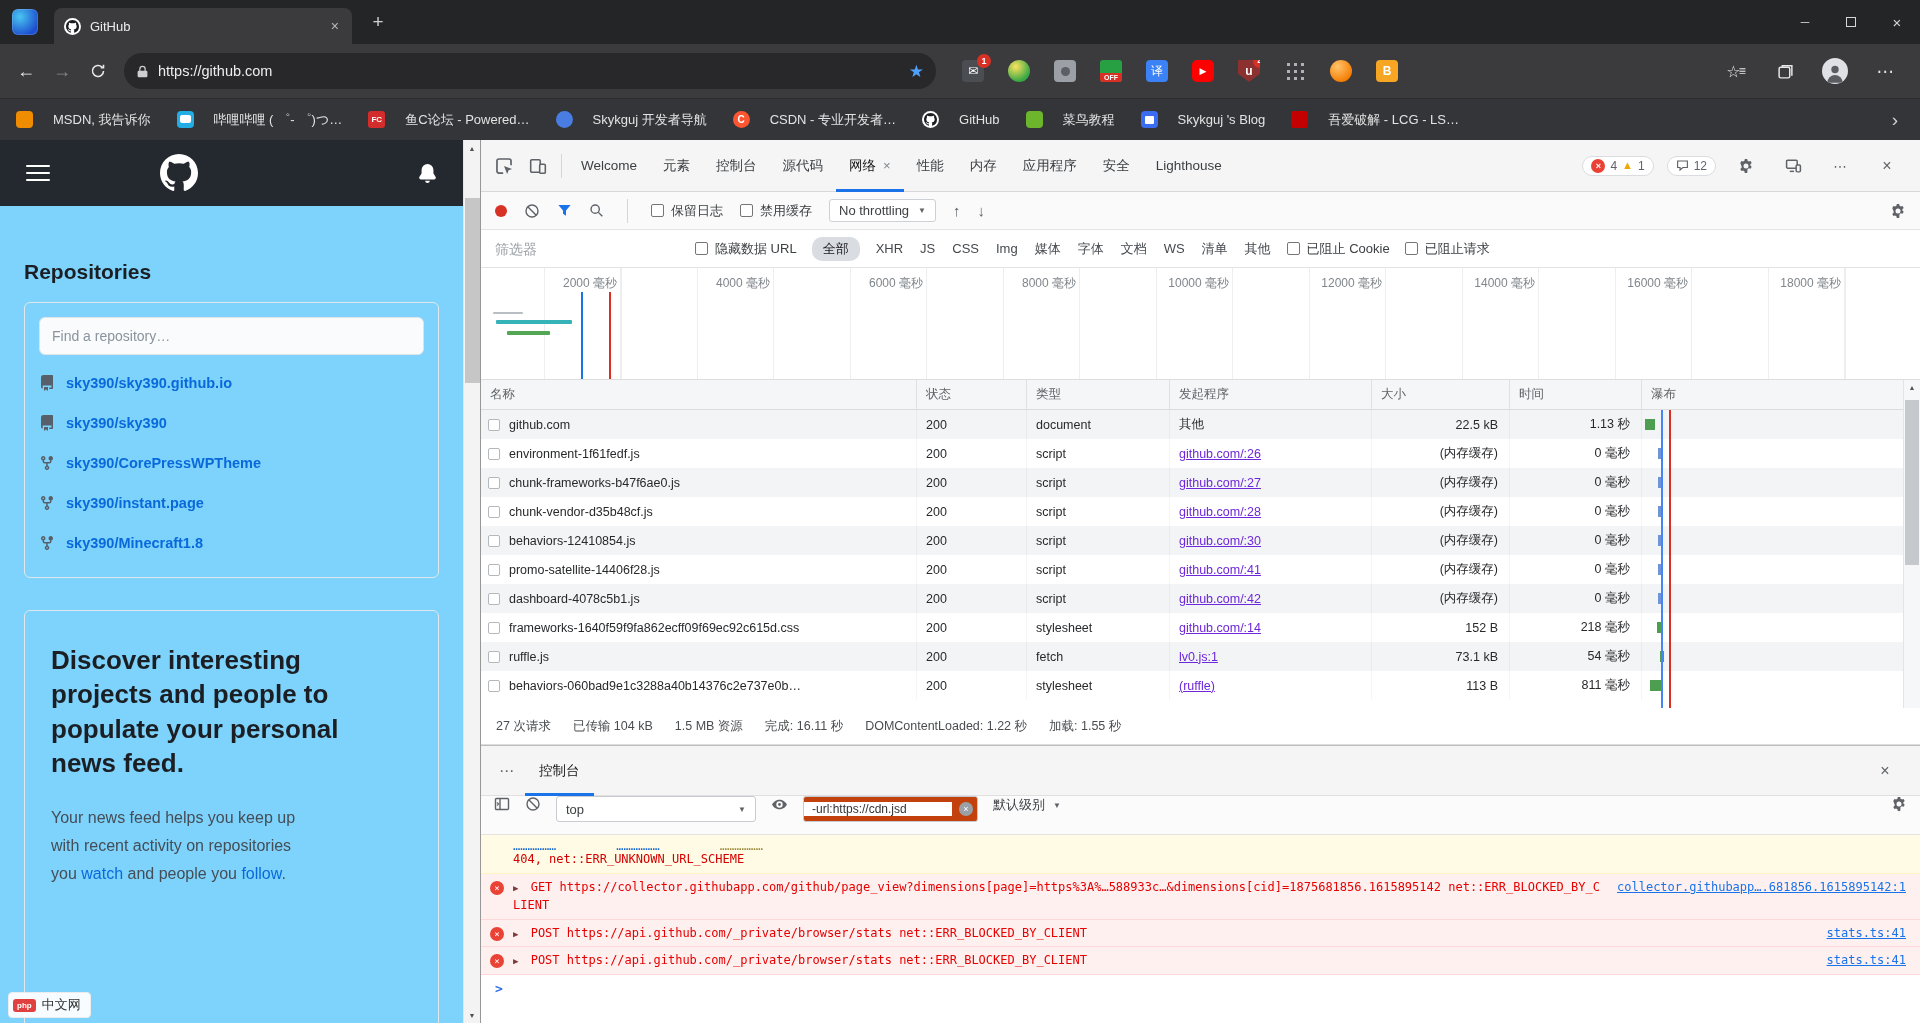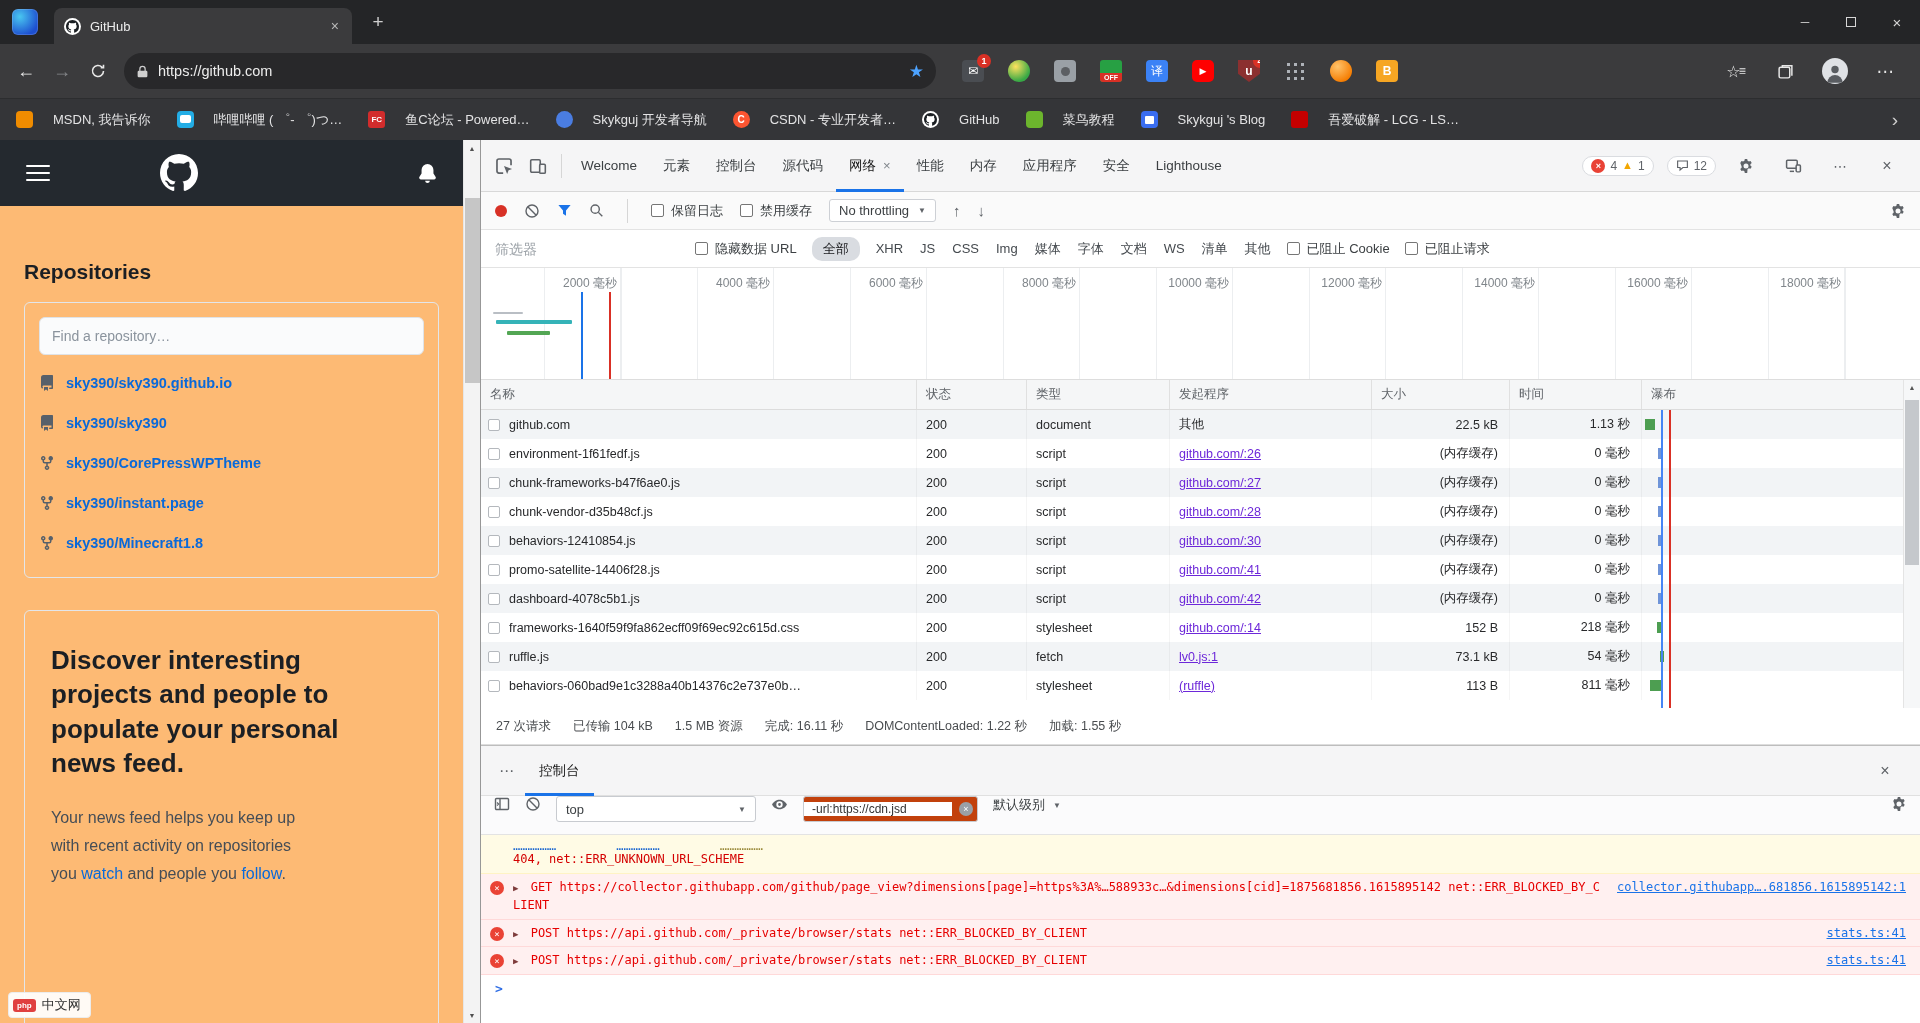--- a/index.html
+++ b/index.html
@@ -62,21 +62,21 @@
 .bm-sky{background:#4a7de2;border-radius:50%}
 .bm-csdn{background:#fc5531;border-radius:50%;font-size:10px}
 .bm-gh{background:#fff;border-radius:50%}
 .bm-runoob{background:#6cb52d}
 .bm-blog{background:#3a6df0}
 .bm-blog:after{content:"";position:absolute;inset:5px 4px 4px 4px;background:#fff;border-radius:1px}
 .bm-52{background:#c40000;border-radius:3px}
 .bm-chevron{margin-left:auto;color:#cfcfcf;font-size:19px;padding-right:6px}
 
 
-.gh-pane{position:absolute;left:0;top:140px;width:463px;height:883px;background:#fdba74;overflow:hidden}
+.gh-pane{position:absolute;left:0;top:140px;width:463px;height:883px;background:#7dd3fc;overflow:hidden}
 .gh-header{height:66px;background:#24292f;display:flex;align-items:center;padding:0 26px}
 .hamburger{width:24px;display:flex;flex-direction:column;gap:5px}
 .hamburger i{height:2px;background:#fff;border-radius:1px}
 .gh-logo{margin:0 auto}
 .gh-bell{margin-left:auto}
 .gh-body{padding:54px 24px 0}
 .repos-h{font-size:21px;font-weight:600;color:#1b1f24;margin-bottom:18px}
 .repos-card{border:1px solid #e3e6ea;border-radius:6px;padding:14px}
 .find-input{width:100%;height:38px;border:1px solid #dfe3e7;border-radius:6px;background:#fafbfc;padding:0 12px;font-size:14px;color:#333;outline:none;font-family:inherit}
 .find-input::placeholder{color:#8a939d}

